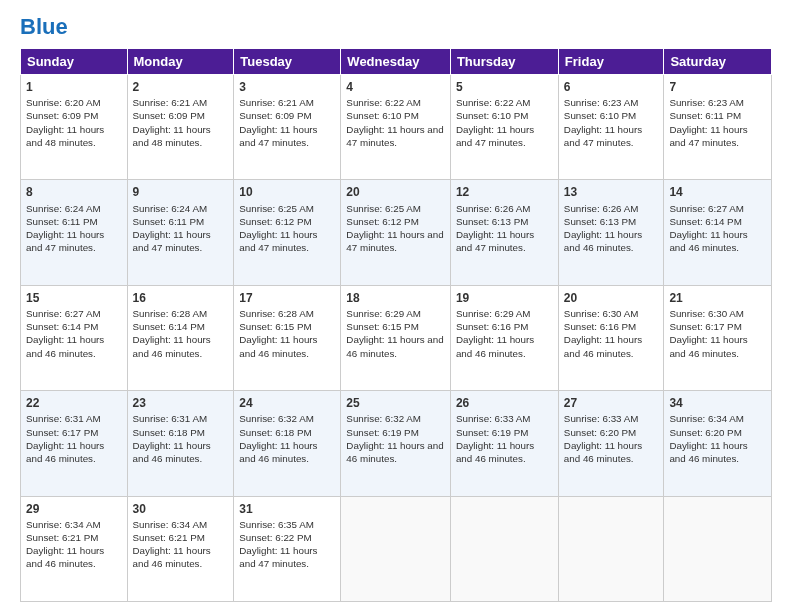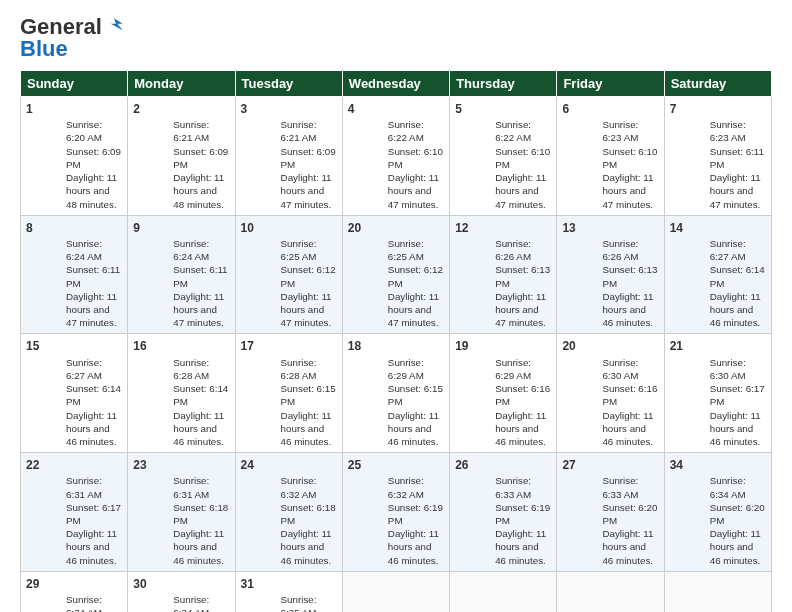--- a/index.html
+++ b/index.html
@@ -57,21 +57,21 @@
       color: #555;
       margin-top: 2px;
     }
     .calendar {
       width: 100%;
       border-collapse: collapse;
       flex: 1;
       font-size: 10.5px;
     }
     .calendar thead th {
-      background-color: #14532d;
+      background-color: #4c1d95;
       color: #fff;
       text-align: left;
       padding: 5px 6px;
       font-size: 13px;
       font-weight: bold;
       border: 1px solid #fff;
     }
     .calendar tbody td {
       vertical-align: top;
       border: 1px solid #ccc;
@@ -86,38 +86,31 @@
     }
     .day-num {
       font-size: 12px;
       font-weight: bold;
       margin-bottom: 1px;
       display: block;
     }
     .day-info {
       font-size: 9.8px;
       color: #333;
-      margin-left: 40px;
     }
     .empty-cell {
       background: #f9f9f9 !important;
     }
   </style>
 </head>
 <body>
 
 <div class="page">
   <div class="header">
     <div class="logo">
-      <div class="logo-text">
-        <span class="logo-general">General</span>
-        <svg class="logo-icon" viewBox="0 0 30 24" xmlns="http://www.w3.org/2000/svg">
-          <polygon points="15,2 28,10 20,10 28,20 10,10 18,10" fill="#1a6fba"></polygon>
-        </svg>
-      </div>
       <div style="font-size:22px;font-weight:bold;color:#1a6fba;line-height:1;">Blue</div>
     </div>
     <div class="title-block">
     </div>
   </div>
 
   <table class="calendar">
     <thead>
       <tr id="days-header">
       <th>Sunday</th>

